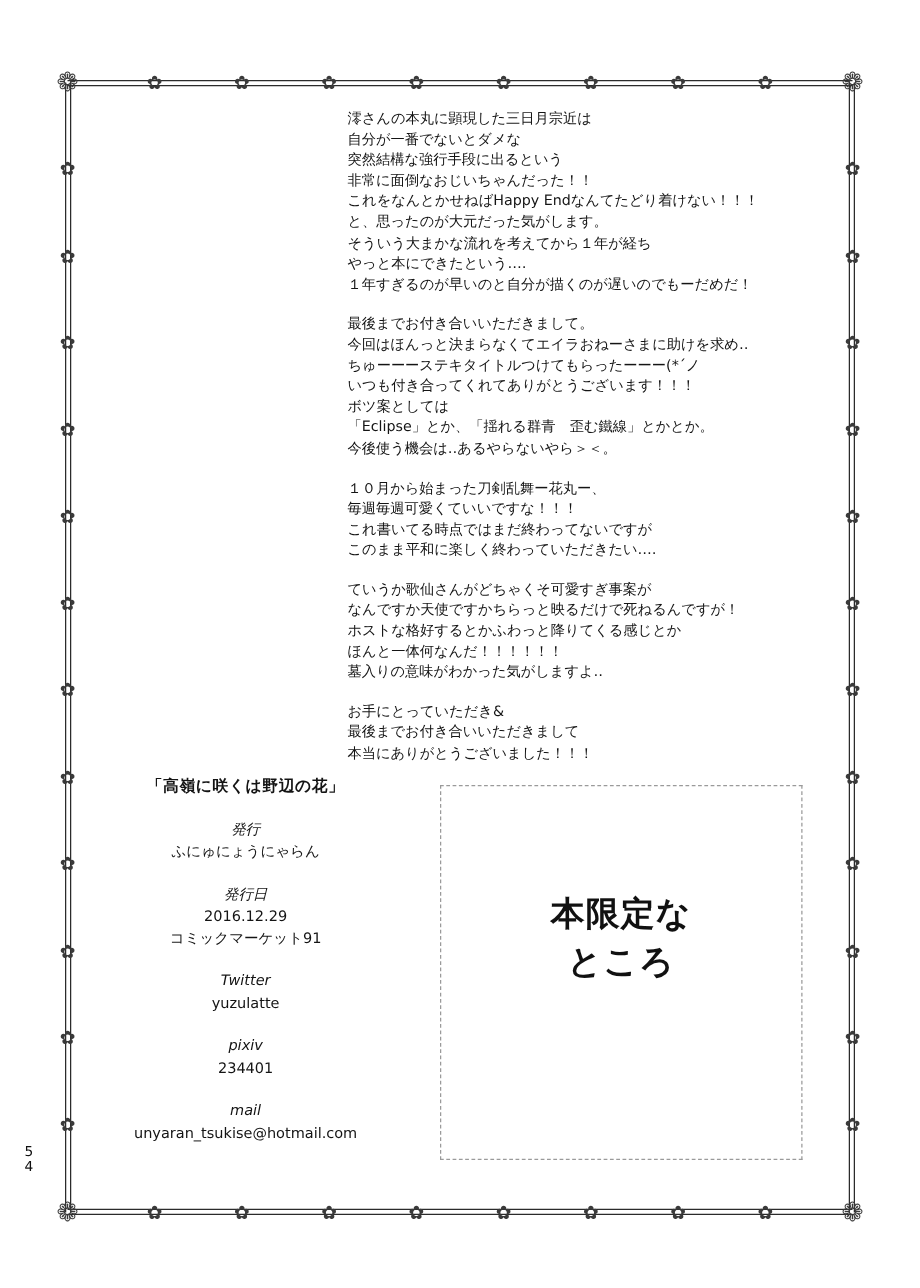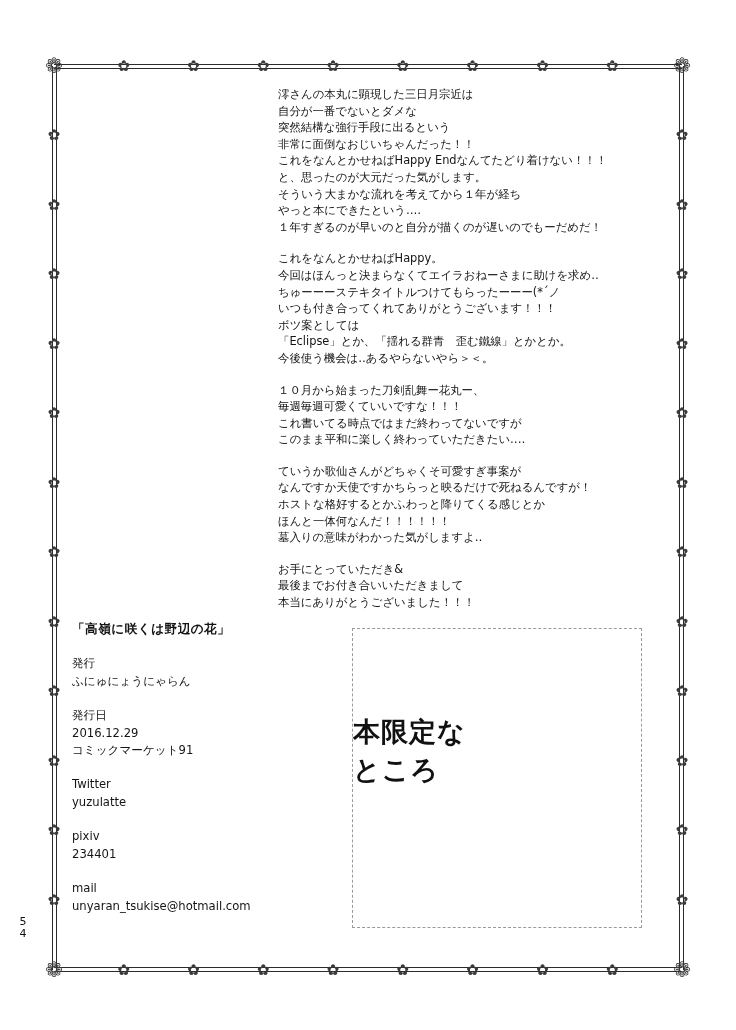--- a/index.html
+++ b/index.html
@@ -71,51 +71,53 @@
     color: #141414;
     font-family: "DejaVu Sans", sans-serif;
   }
   #afterword .para { margin-bottom: 15px; }
   #afterword .para:last-child { margin-bottom: 0; }
   #afterword .line { white-space: nowrap; }
 
   
   #colophon {
     position: absolute;
-    left: 72px;
+    left: 84px;
     top: 620px;
     width: 225px;
+    text-align: center;
     font-size: 11.6px;
     line-height: 17px;
     color: #141414;
   }
   #colophon .title {
     font-weight: bold;
     font-size: 12.6px;
     margin-bottom: 18px;
     letter-spacing: .5px;
   }
   #colophon .grp { margin-bottom: 17px; }
-  #colophon .grp .hd { margin-bottom: 1px; }
+  #colophon .grp .hd { margin-bottom: 1px; font-style: italic; }
 
   
   #omake-box {
     position: absolute;
     left: 352px;
     top: 628px;
     width: 290px;
     height: 300px;
     border: 1px dashed #9a9a9a;
     box-sizing: border-box;
   }
   #omake-text {
     position: absolute;
     left: 0;
     right: 0;
     top: 84px;
+    text-align: center;
     font-size: 27px;
     line-height: 38px;
     font-weight: bold;
     color: #111;
     letter-spacing: 1px;
   }
 
   
   #page-number {
     position: absolute;
@@ -194,21 +196,21 @@
       <div class="line">自分が一番でないとダメな</div>
       <div class="line">突然結構な強行手段に出るという</div>
       <div class="line">非常に面倒なおじいちゃんだった！！</div>
       <div class="line">これをなんとかせねばHappy Endなんてたどり着けない！！！</div>
       <div class="line">と、思ったのが大元だった気がします。</div>
       <div class="line">そういう大まかな流れを考えてから１年が経ち</div>
       <div class="line">やっと本にできたという‥‥</div>
       <div class="line">１年すぎるのが早いのと自分が描くのが遅いのでもーだめだ！</div>
     </div>
     <div class="para">
-      <div class="line">これをなんとかせねばHappy。</div>
+      <div class="line">最後までお付き合いいただきまして。</div>
       <div class="line">今回はほんっと決まらなくてエイラおねーさまに助けを求め‥</div>
       <div class="line">ちゅーーーステキタイトルつけてもらったーーー(*´ノ</div>
       <div class="line">いつも付き合ってくれてありがとうございます！！！</div>
       <div class="line">ボツ案としては</div>
       <div class="line">「Eclipse」とか、「揺れる群青　歪む鐵線」とかとか。</div>
       <div class="line">今後使う機会は‥あるやらないやら＞＜。</div>
     </div>
     <div class="para">
       <div class="line">１０月から始まった刀剣乱舞ー花丸ー、</div>
       <div class="line">毎週毎週可愛くていいですな！！！</div>

